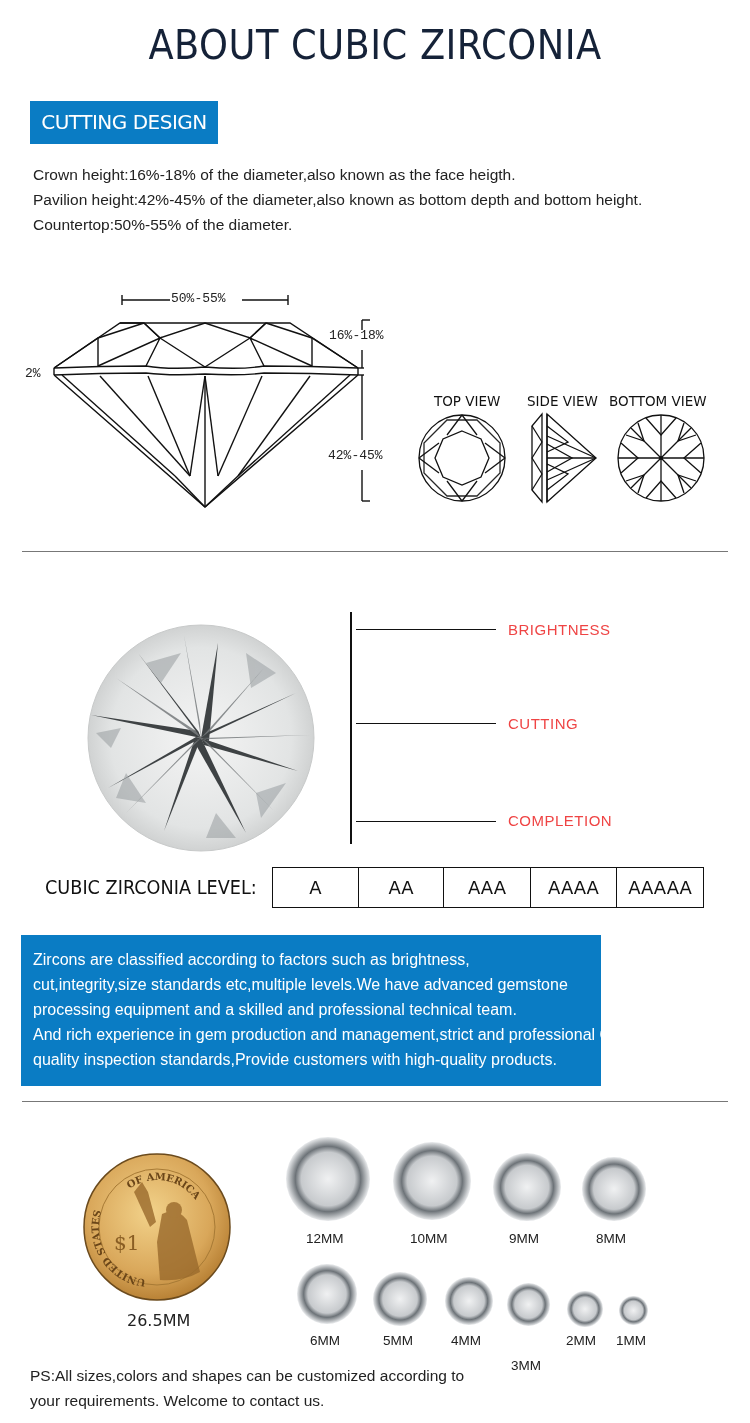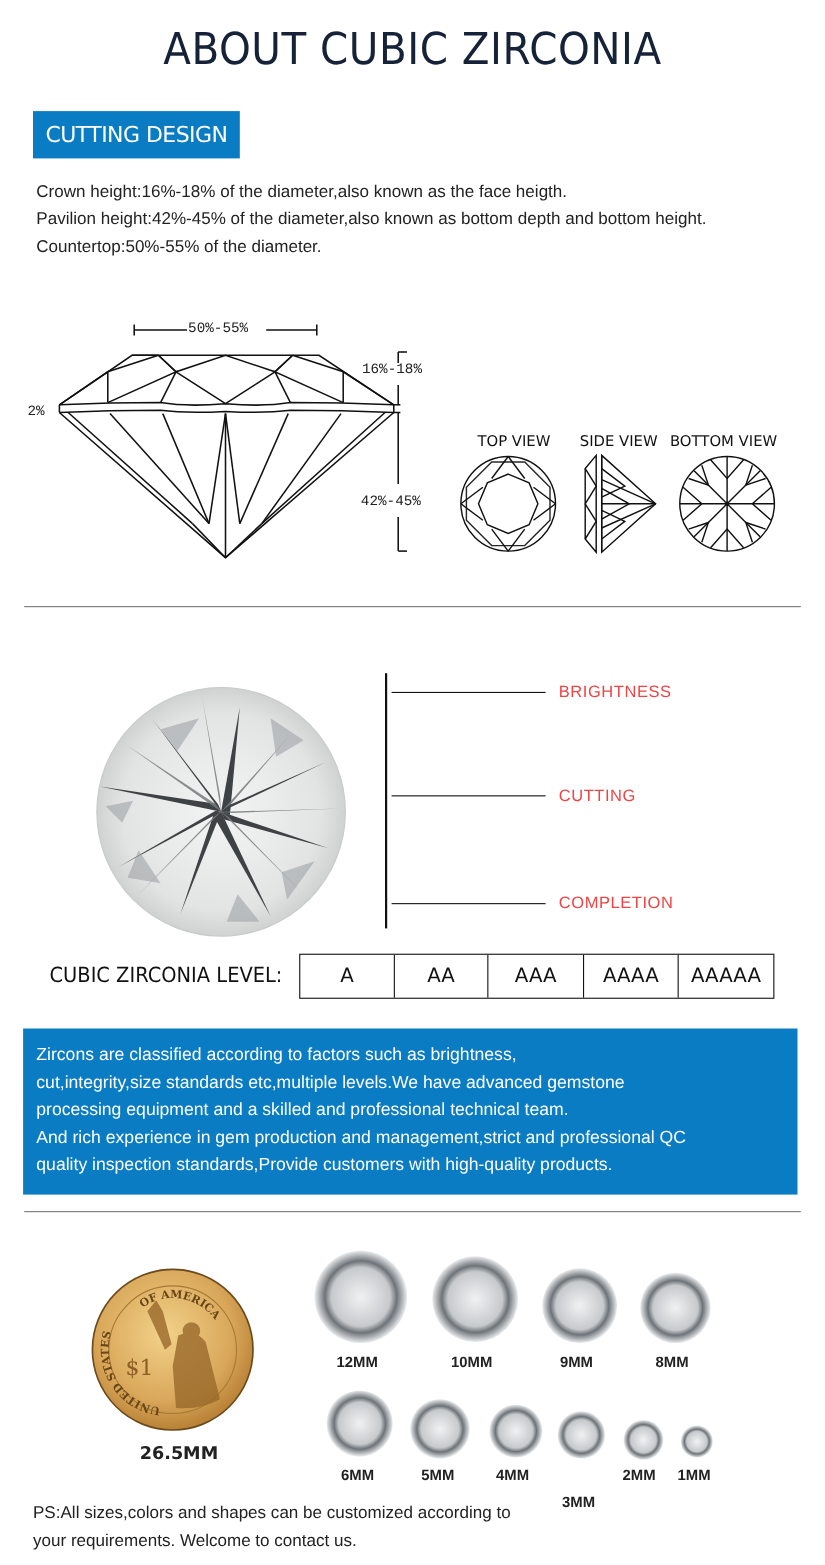--- a/index.html
+++ b/index.html
@@ -12,23 +12,23 @@
   .sep { left: 22px; width: 706px; height: 1px; background: #777; }
   .lbl { font-family: Liberation Mono, monospace; font-size: 13px; color: #222; }
   .views-lbl { font-family: "DejaVu Sans", sans-serif; font-size: 13.5px; color: #111; white-space: nowrap; }
   .q-label { font-family: Liberation Sans, sans-serif; font-size: 15px; color: #ef4444; letter-spacing: 0.5px; }
   .q-line { height: 1px; background: #111; width: 140px; }
   .vbar { left: 350px; top: 612px; width: 1.5px; height: 232px; background: #111; }
   .level-lbl { left: 45px; top: 876px; font-family: "DejaVu Sans", sans-serif; font-size: 19px; color: #111; transform: scaleX(0.93); transform-origin: left; white-space: nowrap; }
   .level-table { left: 272px; top: 867px; height: 41px; display: flex; border: 1px solid #111; }
   .level-cell { height: 39px; border-right: 1px solid #111; font-family: "DejaVu Sans", sans-serif; font-size: 18px; line-height: 39px; text-align: center; color: #111; }
   .level-cell:last-child { border-right: none; }
-  .blue-box { left: 21px; top: 935px; width: 704px; height: 151px; background: #0a7cc4; color: #fff; padding: 12px 12px 0 12px; font-size: 16px; line-height: 25px; }
+  .blue-box { left: 21px; top: 935px; width: 580px; height: 151px; background: #0a7cc4; color: #fff; padding: 12px 12px 0 12px; font-size: 16px; line-height: 25px; }
   .blue-box div { white-space: nowrap; }
-  .size-lbl { font-size: 13.5px; color: #222; text-align: right; white-space: nowrap; font-weight: bold; }
+  .size-lbl { font-size: 13.5px; color: #222; text-align: right; white-space: nowrap; }
   .ps { left: 30px; top: 1363px; font-size: 15.5px; line-height: 25px; color: #222; }
   .ps div { white-space: nowrap; }
   .gem { position: absolute; border-radius: 50%; }
 </style>
 </head>
 <body>
 
 <div class="abs title">ABOUT CUBIC ZIRCONIA</div>
 
 <div class="abs tag">CUTTING DESIGN</div>

